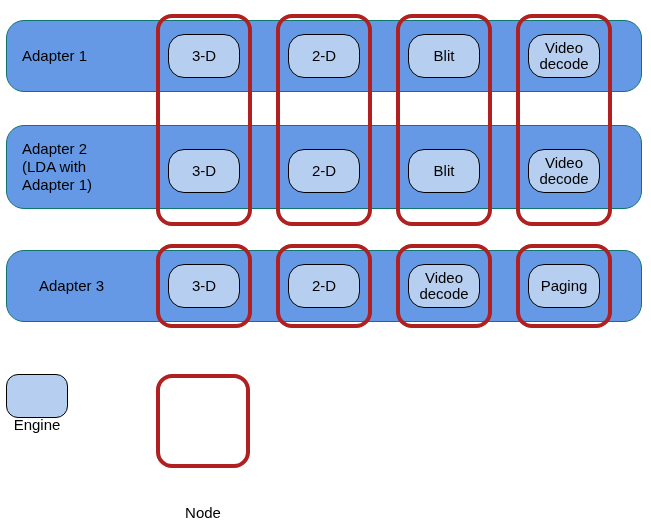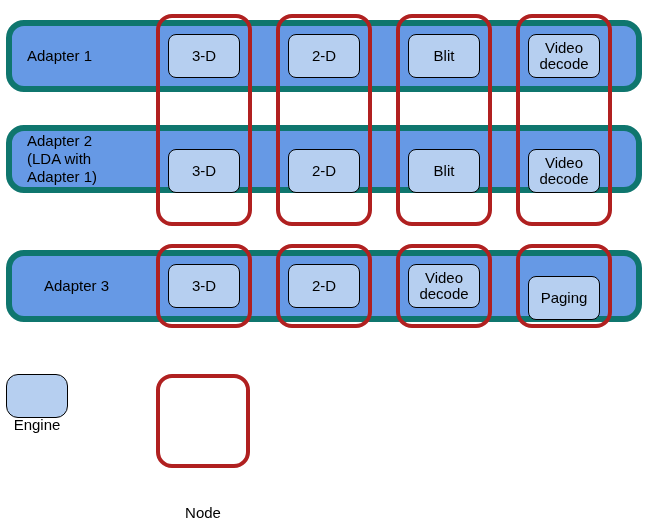--- a/index.html
+++ b/index.html
@@ -11,38 +11,38 @@
     color: #000;
   }
   .canvas {
     position: relative;
     width: 651px;
     height: 531px;
   }
   .adapter-bar {
     position: absolute;
     background: #6699e5;
-    border: 6px solid #0f766e;
+    border: 1px solid #0f766e;
     border-radius: 18px;
     box-sizing: border-box;
     display: flex;
     align-items: center;
   }
   .adapter-label {
     display: flex;
     align-items: center;
     padding-left: 15px;
     padding-right: 10px;
     line-height: 1.2;
   }
   .engine {
     position: absolute;
     background: #b6cff0;
     border: 1px solid #000;
-    border-radius: 8px;
+    border-radius: 16px;
     box-sizing: border-box;
     display: flex;
     align-items: center;
     justify-content: center;
     text-align: center;
     line-height: 1.1;
     font-size: 15px;
   }
   .node-frame {
     position: absolute;
@@ -76,35 +76,35 @@
 <div class="canvas">
 
   <div class="adapter-bar" style="left:6px; top:20px; width:636px; height:72px;">
     <div class="adapter-label" style="width:150px;">Adapter 1</div>
   </div>
   <div class="engine" style="left:168px; top:34px; width:72px; height:44px;">3-D</div>
   <div class="engine" style="left:288px; top:34px; width:72px; height:44px;">2-D</div>
   <div class="engine" style="left:408px; top:34px; width:72px; height:44px;">Blit</div>
   <div class="engine" style="left:528px; top:34px; width:72px; height:44px;">Video<br>decode</div>
 
-  <div class="adapter-bar" style="left:6px; top:125px; width:636px; height:68px;">
+  <div class="adapter-bar" style="left:6px; top:125px; width:636px; height:84px;">
     <div class="adapter-label" style="width:150px;">Adapter 2<br>(LDA with<br>Adapter 1)</div>
   </div>
   <div class="engine" style="left:168px; top:149px; width:72px; height:44px;">3-D</div>
   <div class="engine" style="left:288px; top:149px; width:72px; height:44px;">2-D</div>
   <div class="engine" style="left:408px; top:149px; width:72px; height:44px;">Blit</div>
   <div class="engine" style="left:528px; top:149px; width:72px; height:44px;">Video<br>decode</div>
 
   <div class="adapter-bar" style="left:6px; top:250px; width:636px; height:72px;">
     <div class="adapter-label" style="width:150px;padding-left:32px;">Adapter 3</div>
   </div>
   <div class="engine" style="left:168px; top:264px; width:72px; height:44px;">3-D</div>
   <div class="engine" style="left:288px; top:264px; width:72px; height:44px;">2-D</div>
   <div class="engine" style="left:408px; top:264px; width:72px; height:44px;">Video<br>decode</div>
-  <div class="engine" style="left:528px; top:276px; width:72px; height:44px;">Paging</div>
+  <div class="engine" style="left:528px; top:264px; width:72px; height:44px;">Paging</div>
 
   <div class="node-frame" style="left:156px; top:14px; width:96px; height:212px;"></div>
   <div class="node-frame" style="left:276px; top:14px; width:96px; height:212px;"></div>
   <div class="node-frame" style="left:396px; top:14px; width:96px; height:212px;"></div>
   <div class="node-frame" style="left:516px; top:14px; width:96px; height:212px;"></div>
 
   <div class="node-frame" style="left:156px; top:244px; width:96px; height:84px;"></div>
   <div class="node-frame" style="left:276px; top:244px; width:96px; height:84px;"></div>
   <div class="node-frame" style="left:396px; top:244px; width:96px; height:84px;"></div>
   <div class="node-frame" style="left:516px; top:244px; width:96px; height:84px;"></div>

